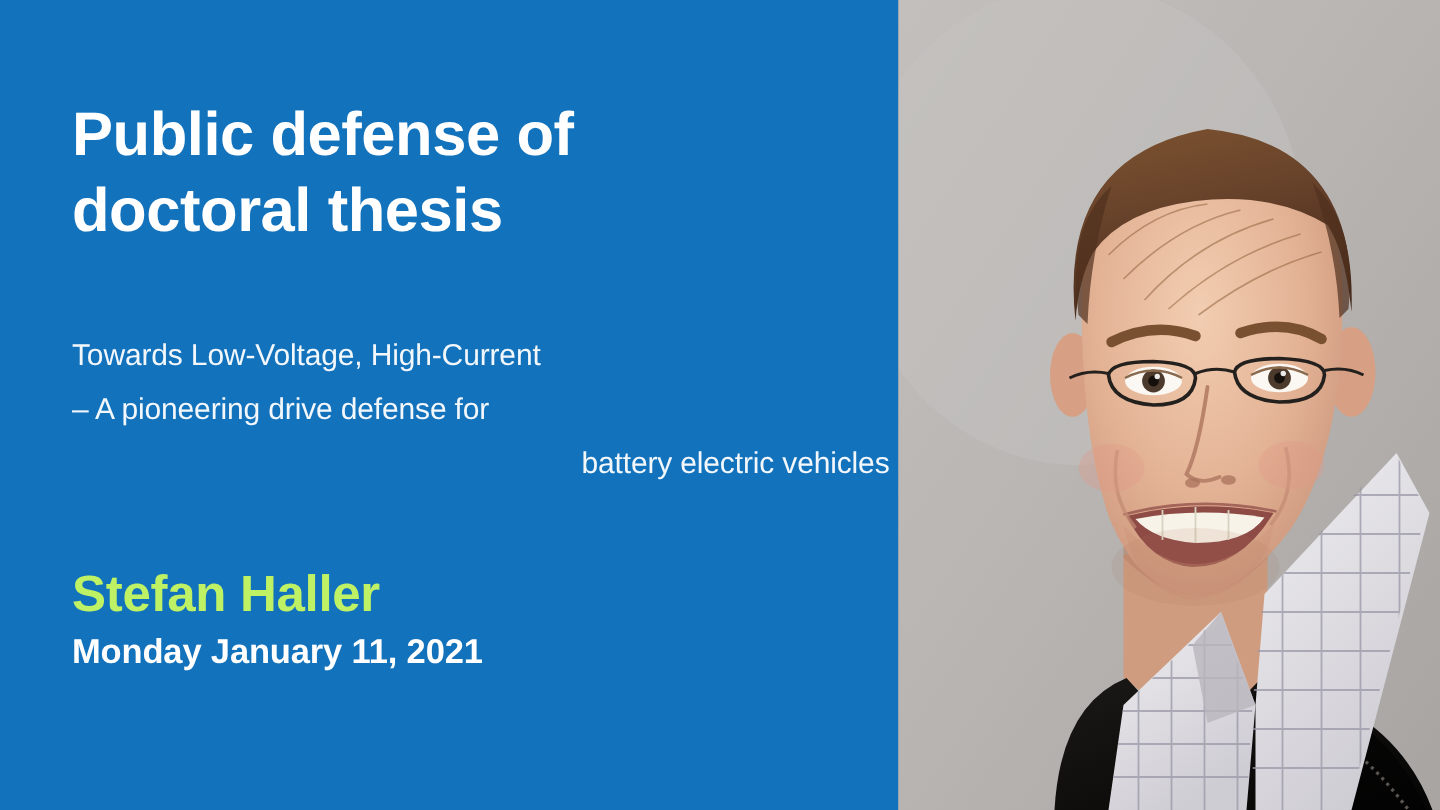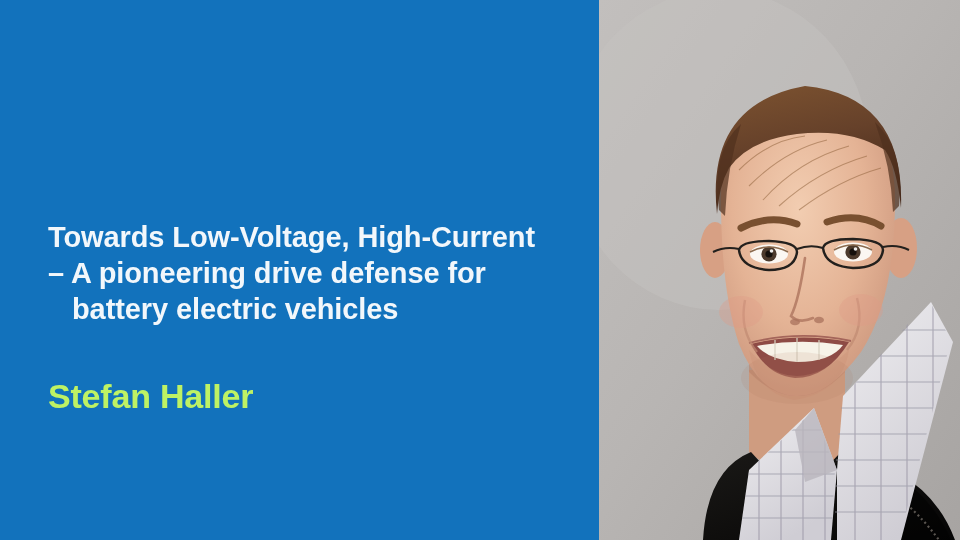--- a/index.html
+++ b/index.html
@@ -49,28 +49,28 @@
   }
   .headline .hl-line { display: block; white-space: pre; }
 
   
   .thesis {
     position: absolute;
     top: 219px;
     left: 0;
     width: 545px;
     color: #f2f7fb;
-    font-size: 29px;
-    font-weight: 700;
+    font-size: 20px;
+    font-weight: 400;
     line-height: 36px;
     letter-spacing: -0.1px;
   }
   .thesis .t-line { display: block; white-space: pre; }
   .thesis .t-line.indent-1 { padding-left: 0px; }
-  .thesis .t-line.indent-2 { padding-left: 24px; }
+  .thesis .t-line.indent-2 { padding-left: 24px; text-align: right; }
 
   
   .speaker-name {
     position: absolute;
     top: 377px;
     left: 0;
     color: #bef264;
     font-size: 34px;
     font-weight: bold;
     line-height: 38px;
@@ -113,28 +113,33 @@
   #portrait svg { display: block; width: 361px; height: 540px; }
 </style>
 </head>
 <body>
 
 <div id="slide">
 
   <div id="blue-panel">
     <div id="text-stack">
 
+      <div class="headline">
+        <span class="hl-line">Public defense of</span>
+        <span class="hl-line">doctoral thesis</span>
+      </div>
 
       <div class="thesis">
         <span class="t-line indent-1">Towards Low-Voltage, High-Current</span>
         <span class="t-line indent-1">– A pioneering drive defense for</span>
         <span class="t-line indent-2">battery electric vehicles</span>
       </div>
 
       <div class="speaker-name">Stefan Haller</div>
+      <div class="speaker-date">Monday January 11, 2021</div>
 
     </div>
   </div>
 
   <div id="portrait">
     <svg viewBox="0 0 361 540" preserveAspectRatio="xMidYMid slice">
       <defs>
         <linearGradient id="bg" x1="0" y1="0" x2="1" y2="1">
           <stop offset="0%" stop-color="#c2bfbd"></stop>
           <stop offset="45%" stop-color="#b8b5b3"></stop>

